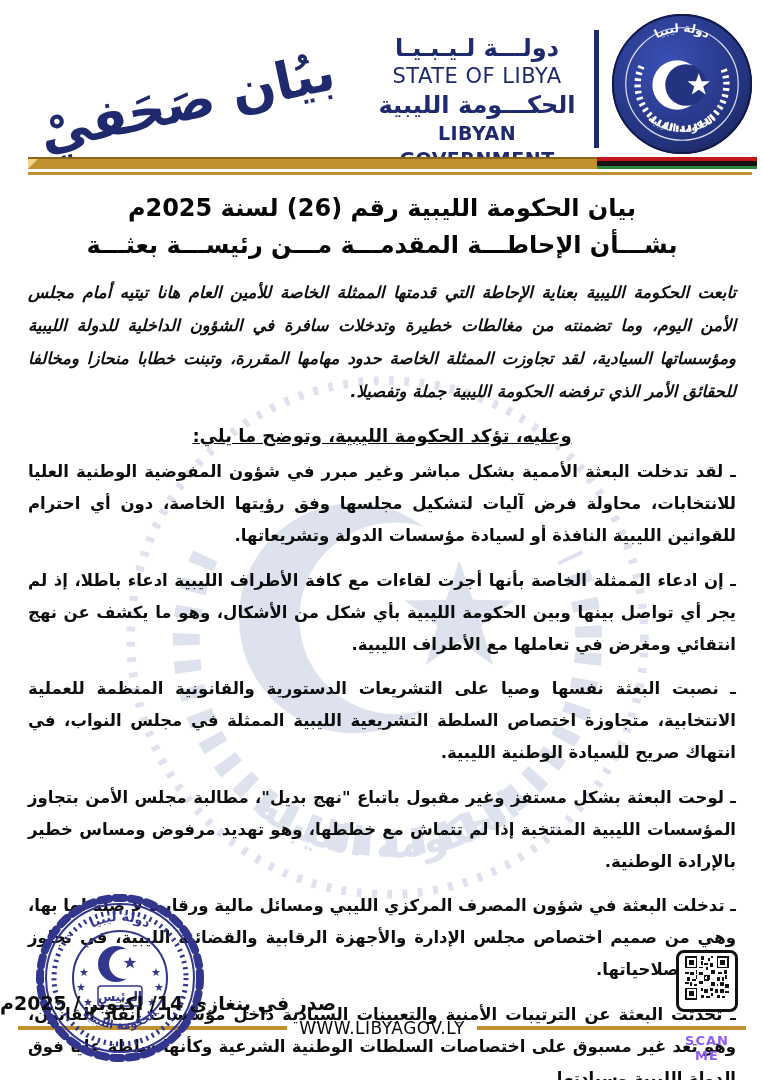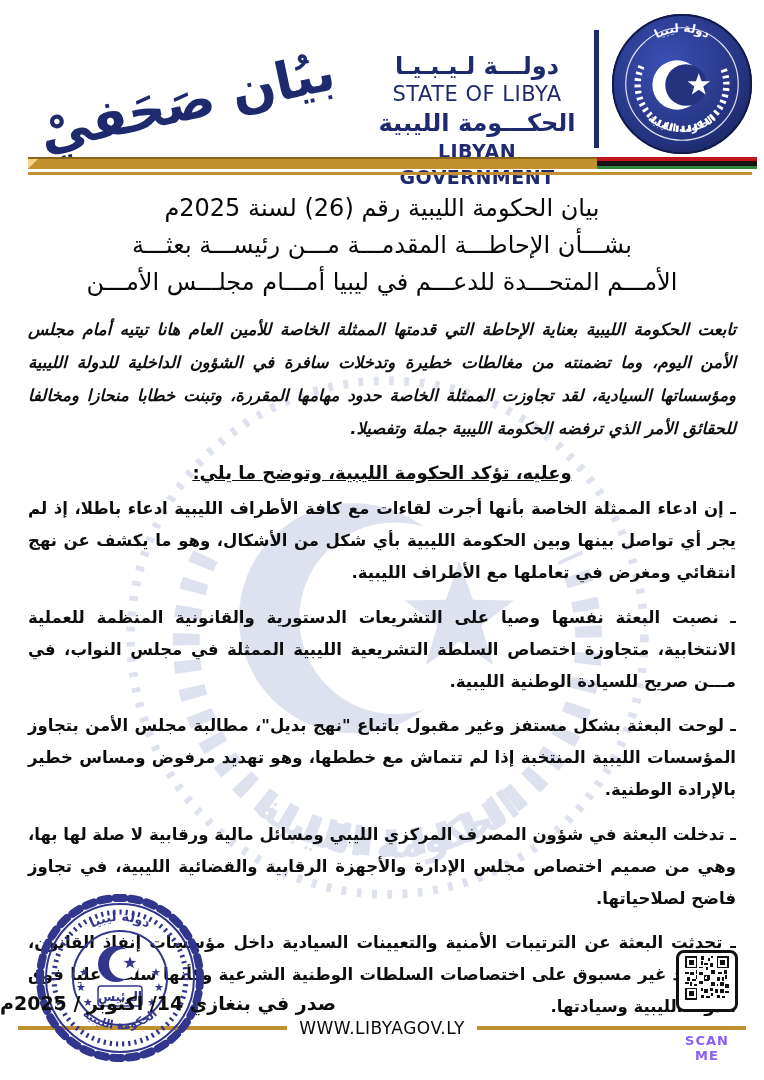--- a/index.html
+++ b/index.html
@@ -3,21 +3,21 @@
 <meta charset="utf-8">
 <style>
   html,body{margin:0;padding:0;background:#ffffff;}
   .page{position:relative;width:764px;height:1080px;background:#ffffff;overflow:hidden;
         font-family:"DejaVu Sans",sans-serif;color:#0d0d0d;}
   
   .calligraphy{position:absolute;left:42px;top:42px;width:290px;height:120px;
       display:flex;align-items:center;justify-content:center;
       font-size:52px;font-weight:bold;color:#1e2a6d;
       transform:rotate(-12deg);letter-spacing:-2px;white-space:nowrap;}
-  .org-block{position:absolute;right:172px;top:52px;width:230px;text-align:center;color:#1e2a6d;}
+  .org-block{position:absolute;right:172px;top:34px;width:230px;text-align:center;color:#1e2a6d;}
   .org-ar1{font-size:24px;font-weight:bold;line-height:29px;}
   .org-en1{font-size:21px;font-weight:normal;line-height:27px;letter-spacing:.5px;}
   .org-ar2{font-size:24px;font-weight:bold;line-height:30px;}
   .org-en2{font-size:19px;font-weight:bold;line-height:26px;letter-spacing:.5px;}
   .vbar{position:absolute;left:594px;top:30px;width:5px;height:118px;background:#1e2a6d;}
   .emblem{position:absolute;left:608px;top:10px;width:148px;height:148px;}
   
   .divider{position:absolute;left:28px;top:157px;width:729px;}
   .bar-row{display:flex;height:12px;}
   .bar-gold{flex:1;background:#c0912e;border-top:2px solid #8a6418;position:relative;}
@@ -25,21 +25,21 @@
       background:linear-gradient(135deg,#f2d488 0 45%,#c0912e 55%);}
   .bar-flag{width:160px;display:flex;flex-direction:column;}
   .bar-flag .red{height:3.5px;background:#c1161c;}
   .bar-flag .blk{height:5.5px;background:#171313;}
   .bar-flag .grn{height:3px;background:#2e8540;}
   .bar-thin{height:3px;background:#c0912e;margin-top:3px;width:724px;}
   
   .watermark{position:absolute;left:100px;top:350px;width:575px;height:575px;z-index:0;}
   
   .content{position:absolute;left:28px;top:190px;width:708px;z-index:1;direction:rtl;}
-  .title-line{text-align:center;font-size:24px;font-weight:normal;line-height:37px;color:#070707;}
+  .title-line{text-align:center;font-size:24px;font-weight:bold;line-height:37px;color:#070707;}
   .intro{margin-top:12px;font-size:16.5px;font-weight:bold;text-align:justify;line-height:2.0;font-style:italic;}
   .affirm{margin:17px 0 10px 0;text-align:center;font-size:18px;font-weight:bold;
       text-decoration:underline;}
   .bullet{margin-bottom:12px;font-size:16.5px;font-weight:bold;text-align:justify;line-height:1.95;}
   
   .stamp{position:absolute;left:30px;top:888px;width:180px;height:180px;z-index:2;}
   .issued{position:absolute;left:0;top:992px;width:100%;text-align:left;direction:rtl;
       font-size:19px;font-weight:bold;z-index:3;}
   .site-row{position:absolute;left:18px;top:1018px;width:728px;height:20px;
       display:flex;align-items:center;z-index:1;}
@@ -115,28 +115,28 @@
     <circle cx="8" cy="-20" r="100" fill="#ffffff"></circle>
     <polygon fill="#dde2ee" transform="translate(75,-20)" points="0,-60 14.1,-19.4 57,-18.6 22.8,7.4 35.2,48.6 0,24 -35.2,48.6 -22.8,7.4 -57,-18.6 -14.1,-19.4"></polygon>
     <text font-size="42" font-weight="bold" fill="#dde2ee" font-family="DejaVu Sans, sans-serif">
       <textPath href="#wm-bot" startOffset="50%" text-anchor="middle">الحكومة الليبية</textPath>
     </text>
   </svg>
 
   <div class="content">
     <div class="title-line">بيان الحكومة الليبية رقم (26) لسنة 2025م</div>
     <div class="title-line">بشـــأن الإحاطـــة المقدمـــة مـــن رئيســـة بعثـــة</div>
-    <div class="title-line">الأمـــم المتحـــدة للدعـــم في ليبيا أمـــام مجلـــس الأمـــن</div>
 
     <div class="intro">تابعت الحكومة الليبية بعناية الإحاطة التي قدمتها الممثلة الخاصة للأمين العام هانا تيتيه أمام مجلس الأمن اليوم، وما تضمنته من مغالطات خطيرة وتدخلات سافرة في الشؤون الداخلية للدولة الليبية ومؤسساتها السيادية، لقد تجاوزت الممثلة الخاصة حدود مهامها المقررة، وتبنت خطابا منحازا ومخالفا للحقائق الأمر الذي ترفضه الحكومة الليبية جملة وتفصيلا.</div>
 
     <div class="affirm">وعليه، تؤكد الحكومة الليبية، وتوضح ما يلي:</div>
 
+    <div class="bullet">ـ لقد تدخلت البعثة الأممية بشكل مباشر وغير مبرر في شؤون المفوضية الوطنية العليا للانتخابات، محاولة فرض آليات لتشكيل مجلسها وفق رؤيتها الخاصة، دون أي احترام للقوانين الليبية النافذة أو لسيادة مؤسسات الدولة وتشريعاتها.</div>
     <div class="bullet">ـ إن ادعاء الممثلة الخاصة بأنها أجرت لقاءات مع كافة الأطراف الليبية ادعاء باطلا، إذ لم يجر أي تواصل بينها وبين الحكومة الليبية بأي شكل من الأشكال، وهو ما يكشف عن نهج انتقائي ومغرض في تعاملها مع الأطراف الليبية.</div>
-    <div class="bullet">ـ نصبت البعثة نفسها وصيا على التشريعات الدستورية والقانونية المنظمة للعملية الانتخابية، متجاوزة اختصاص السلطة التشريعية الليبية الممثلة في مجلس النواب، في مـــن صريح للسيادة الوطنية الليبية.</div>
+    <div class="bullet">ـ نصبت البعثة نفسها وصيا على التشريعات الدستورية والقانونية المنظمة للعملية الانتخابية، متجاوزة اختصاص السلطة التشريعية الليبية الممثلة في مجلس النواب، في انتهاك صريح للسيادة الوطنية الليبية.</div>
     <div class="bullet">ـ لوحت البعثة بشكل مستفز وغير مقبول باتباع "نهج بديل"، مطالبة مجلس الأمن بتجاوز المؤسسات الليبية المنتخبة إذا لم تتماش مع خططها، وهو تهديد مرفوض ومساس خطير بالإرادة الوطنية.</div>
     <div class="bullet">ـ تدخلت البعثة في شؤون المصرف المركزي الليبي ومسائل مالية ورقابية لا صلة لها بها، وهي من صميم اختصاص مجلس الإدارة والأجهزة الرقابية والقضائية الليبية، في تجاوز فاضح لصلاحياتها.</div>
     <div class="bullet">ـ تحدثت البعثة عن الترتيبات الأمنية والتعيينات السيادية داخل مؤسسات إنفاذ القانون، وهو تعد غير مسبوق على اختصاصات السلطات الوطنية الشرعية وكأنها سلطة عليا فوق الدولة الليبية وسيادتها.</div>
   </div>
 
   <svg class="stamp" viewBox="-90 -90 180 180" xmlns="http://www.w3.org/2000/svg">
     <defs>
       <path id="st-top" d="M -52 -22 A 56 56 0 0 1 52 -22" fill="none"></path>
       <path id="st-bot" d="M -54 10 A 56 56 0 0 0 54 10" fill="none"></path>
     </defs>

